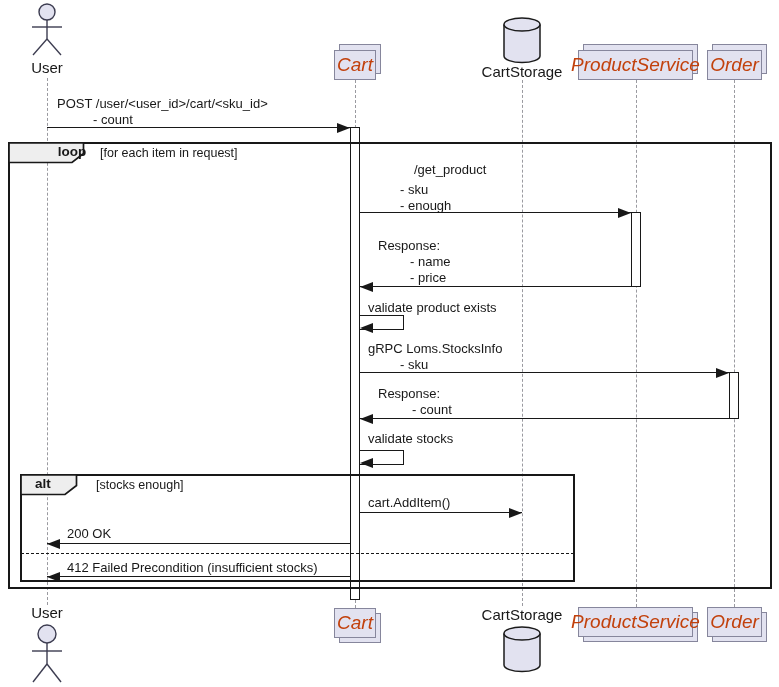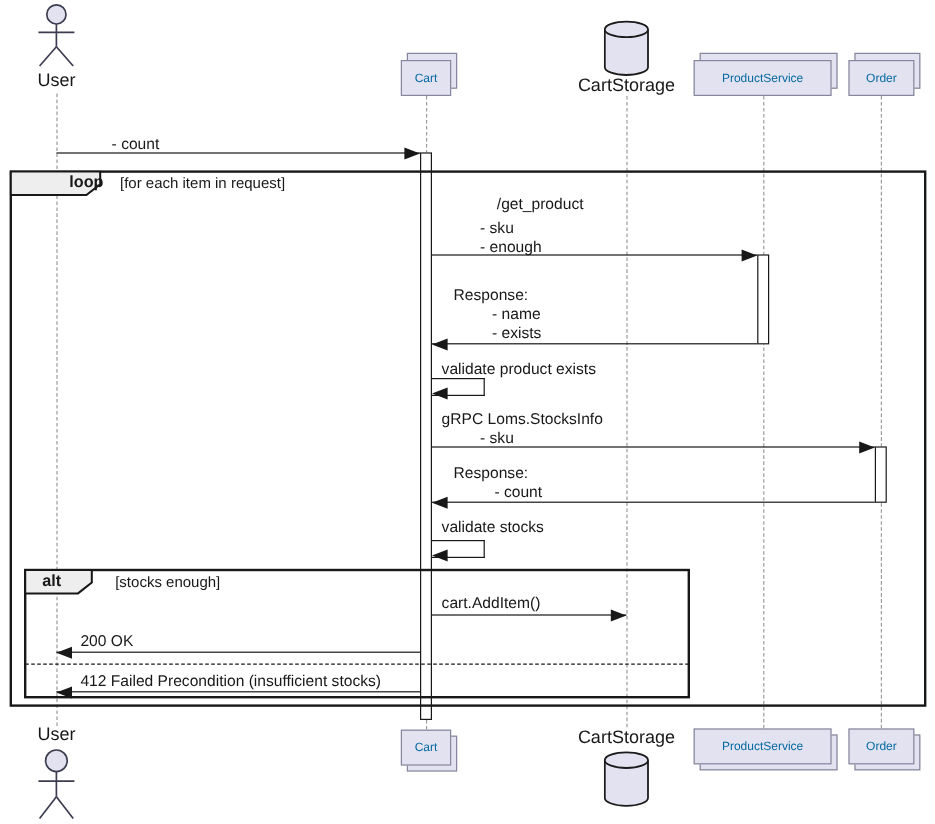--- a/index.html
+++ b/index.html
@@ -16,21 +16,21 @@
   .divider { position:absolute; border-top:1.3px dashed #181818; z-index:4; }
   .mline { position:absolute; height:0; border-top:1.5px solid #181818; z-index:5; }
   .selfmsg { position:absolute; border-top:1.4px solid #181818; border-right:1.4px solid #181818; border-bottom:1.4px solid #181818; z-index:5; }
   .ah { position:absolute; width:0; height:0; border-style:solid; z-index:6; }
   .ah-r { border-width:5px 0 5px 13px; border-color:transparent transparent transparent #181818; }
   .ah-l { border-width:5px 13px 5px 0; border-color:transparent #181818 transparent transparent; }
   .mtext { position:absolute; font-size:13px; white-space:nowrap; z-index:7; }
   .pbox, .pshadow {
     position:absolute; box-sizing:border-box; background:#E2E2F0; border:1px solid #86869c; z-index:6;
   }
-  .pbox { display:flex; align-items:center; justify-content:center; font-size:10px; color:#0369a1; z-index:7; }
+  .pbox { display:flex; align-items:center; justify-content:center; font-size:19px; color:#c2410c; z-index:7;font-style:italic; }
   .plabel { position:absolute; font-size:15px; text-align:center; white-space:nowrap; z-index:7; }
   svg.part { position:absolute; z-index:7; }
   svg.ftag { position:absolute; z-index:4; }
 </style>
 </head>
 <body>
 
 <div id="canvas">
 
   <div class="lifeline" style="left:46.5px; top:78px; height:527px;"></div>
@@ -51,33 +51,34 @@
   <div class="fcond" style="left:100px; top:146px;">[for each item in request]</div>
 
   <div class="frame" style="left:20px; top:474px; width:555px; height:108px;"></div>
   <svg class="ftag" style="left:20px; top:474px;" width="58" height="22" viewBox="0 0 58 22">
     <path d="M1,1 H56.5 V11.5 L45,20.5 H1 Z" fill="#EEEEEE" stroke="#181818" stroke-width="1.7"></path>
   </svg>
   <div class="ftag-label" style="left:20px; top:476px; width:46px;">alt</div>
   <div class="fcond" style="left:96px; top:478px;">[stocks enough]</div>
   <div class="divider" style="left:21px; top:553px; width:553px;"></div>
 
+  <div class="mtext" style="left:57px; top:96px;">POST /user/&lt;user_id&gt;/cart/&lt;sku_id&gt;</div>
   <div class="mtext" style="left:93px; top:112px;">- count</div>
   <div class="mline" style="left:47px; top:127px; width:303px;"></div>
   <div class="ah ah-r" style="left:337px; top:123px;"></div>
 
   <div class="mtext" style="left:368px; top:162px;margin-left:46px;">/get_product</div>
   <div class="mtext" style="left:400px; top:182px;">- sku</div>
   <div class="mtext" style="left:400px; top:198px;">- enough</div>
   <div class="mline" style="left:360px; top:212px; width:271px;"></div>
   <div class="ah ah-r" style="left:618px; top:208px;"></div>
 
   <div class="mtext" style="left:378px; top:238px;">Response:</div>
   <div class="mtext" style="left:410px; top:254px;">- name</div>
-  <div class="mtext" style="left:410px; top:270px;">- exists</div>
+  <div class="mtext" style="left:410px; top:270px;">- price</div>
   <div class="mline" style="left:360px; top:286px; width:271px;"></div>
   <div class="ah ah-l" style="left:360px; top:282px;"></div>
 
   <div class="mtext" style="left:368px; top:300px;">validate product exists</div>
   <div class="selfmsg" style="left:360px; top:315px; width:43px; height:13px;"></div>
   <div class="ah ah-l" style="left:360px; top:323px;"></div>
 
   <div class="mtext" style="left:368px; top:341px;">gRPC Loms.StocksInfo</div>
   <div class="mtext" style="left:400px; top:357px;">- sku</div>
   <div class="mline" style="left:360px; top:372px; width:369px;"></div>

